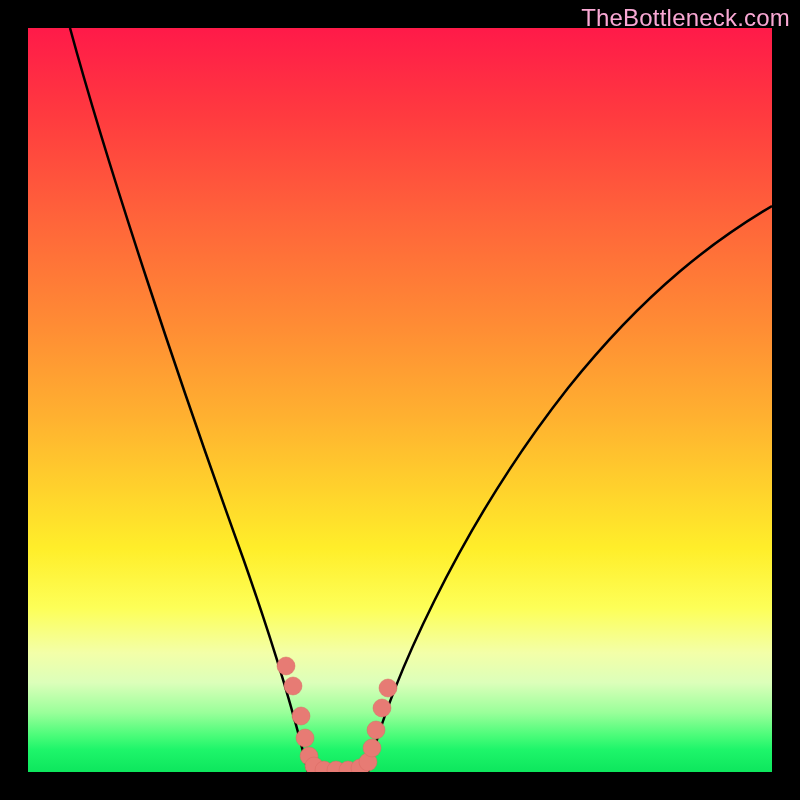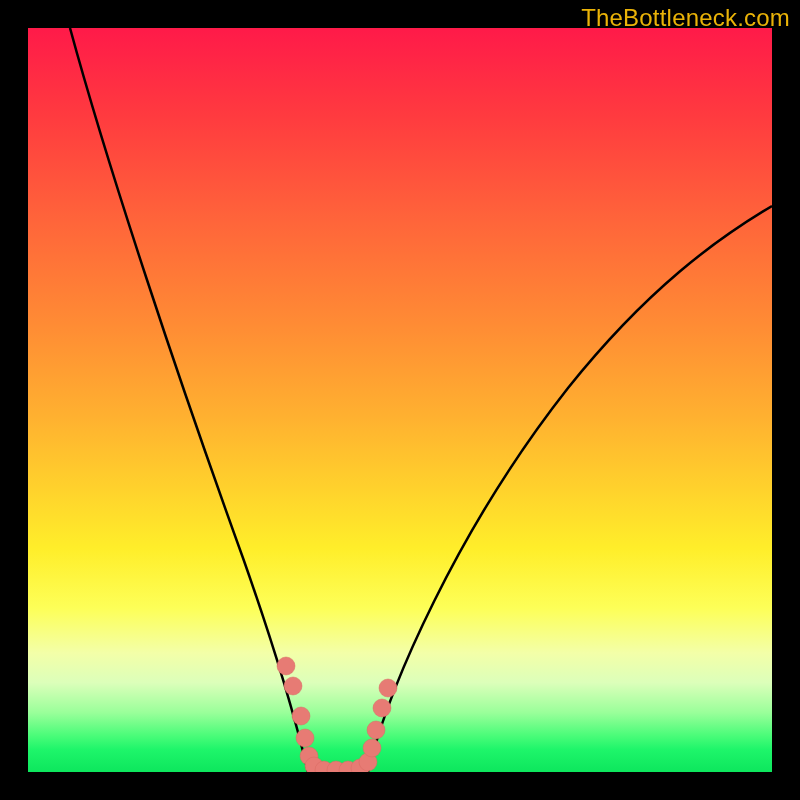--- a/index.html
+++ b/index.html
@@ -39,21 +39,21 @@
       #9aff9a 92%,
       #4dfc7a 95%,
       #1ef56a 97%,
       #0de65d 100%
     );
   }
   .watermark {
     position: absolute;
     top: 4px;
     right: 10px;
-    color: #eab308;
+    color: #f9a8d4;
     font-size: 24px;
     font-weight: 500;
     letter-spacing: 0.2px;
     user-select: none;
   }
   svg.curves {
     position: absolute;
     inset: 0;
     width: 100%;
     height: 100%;

